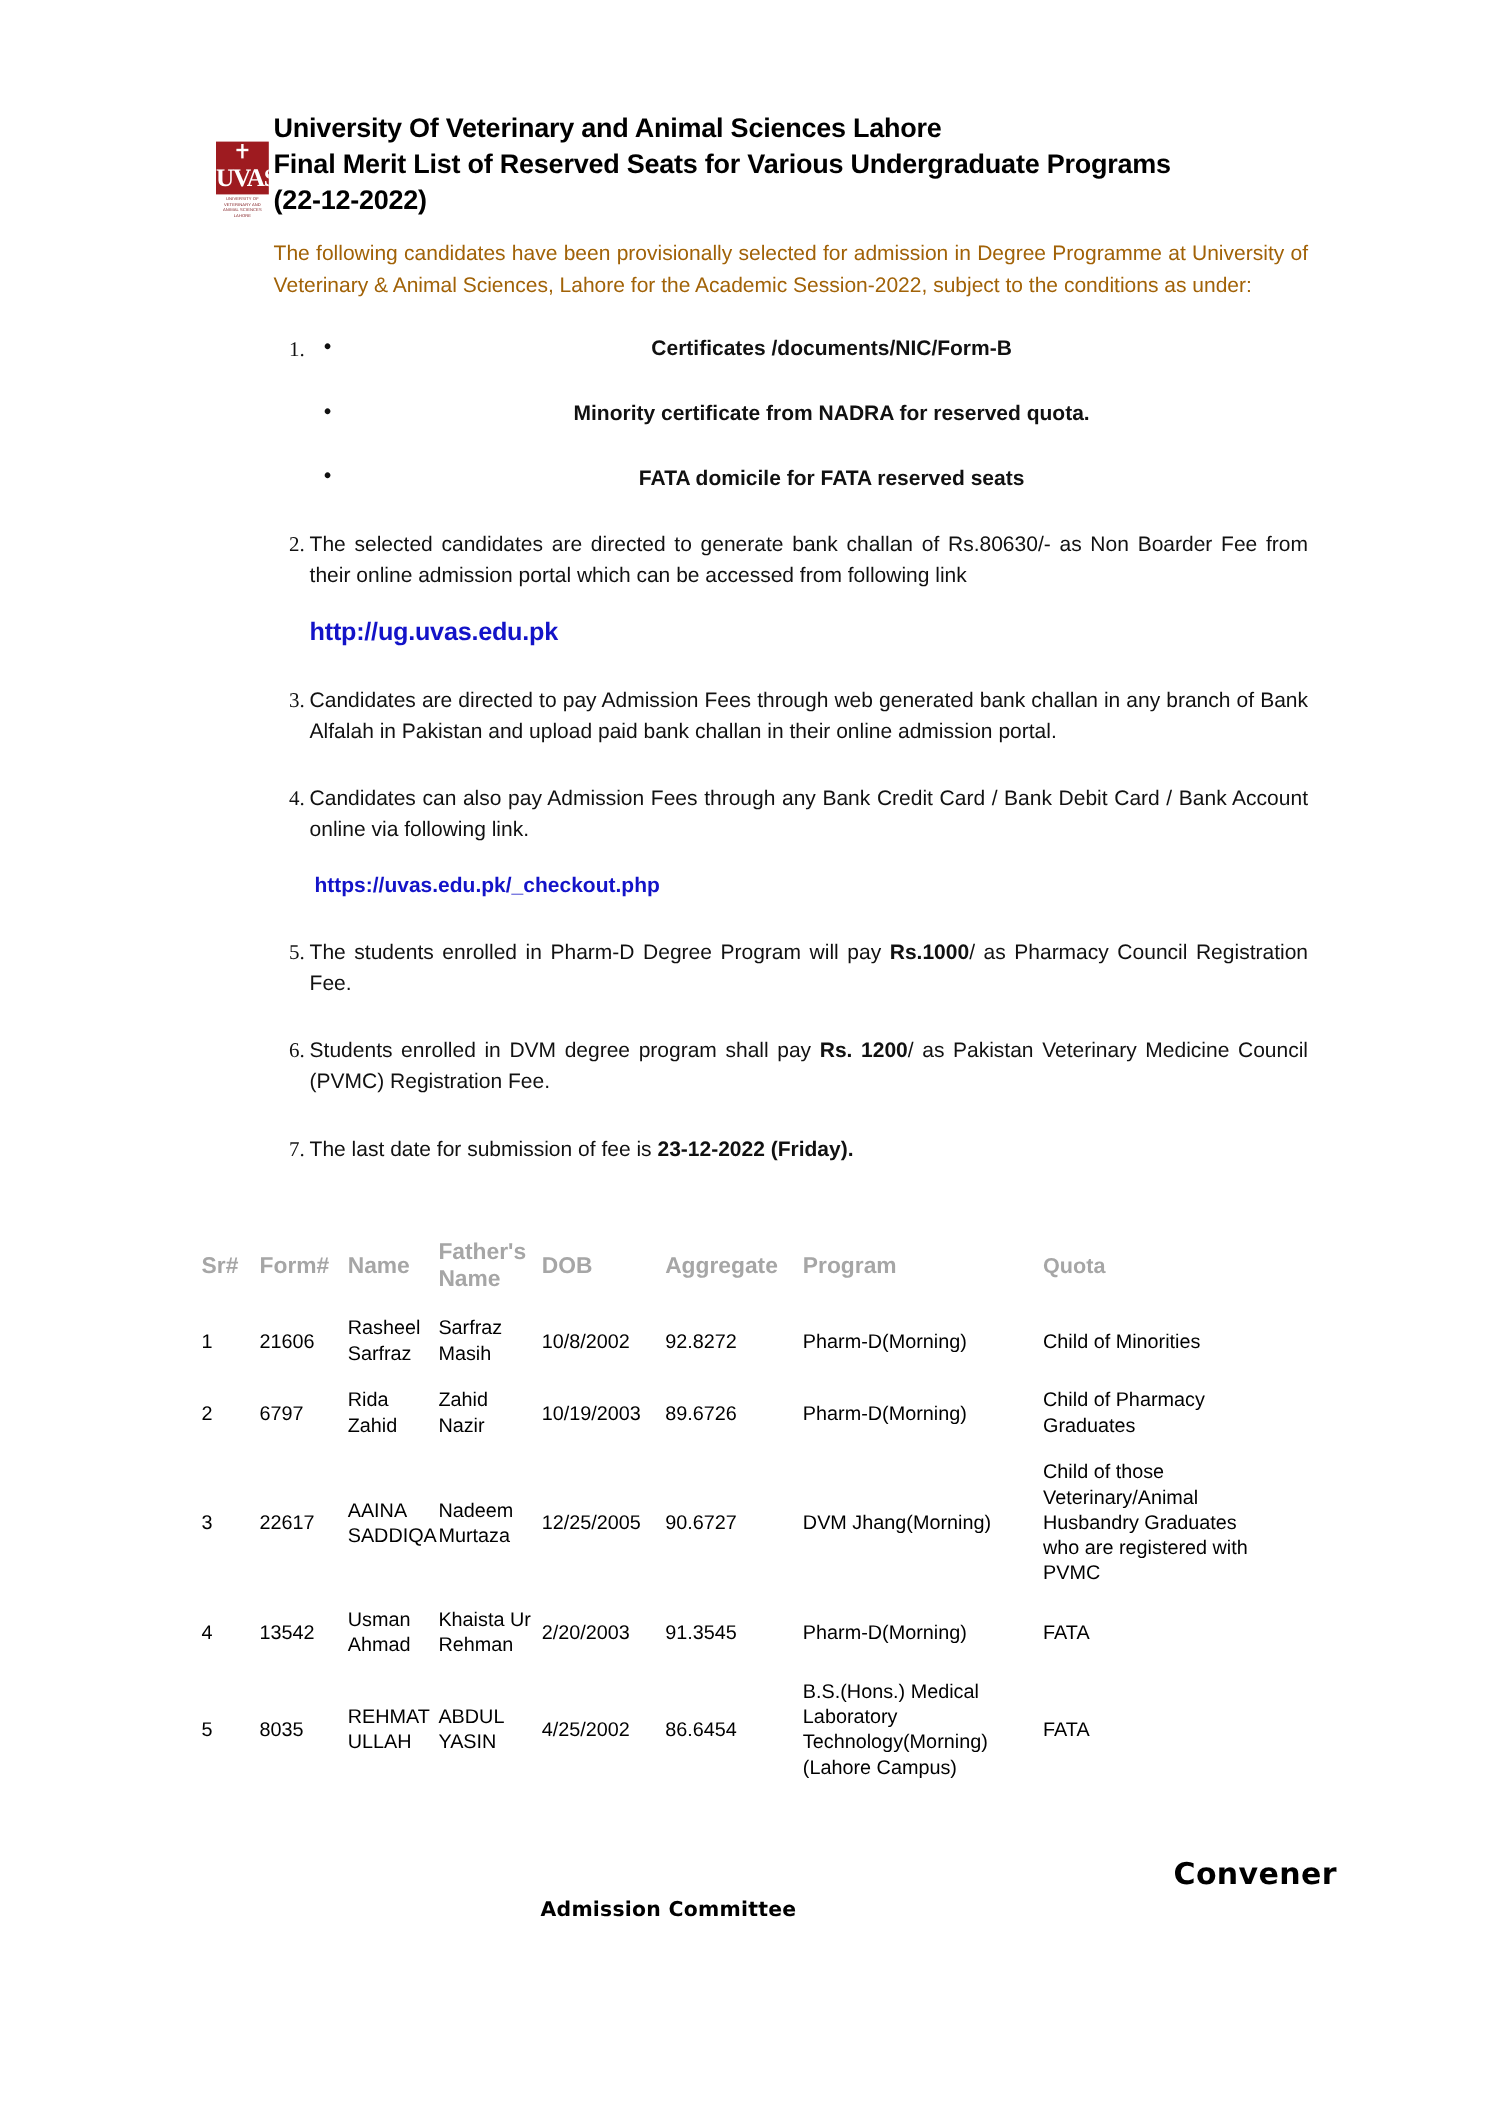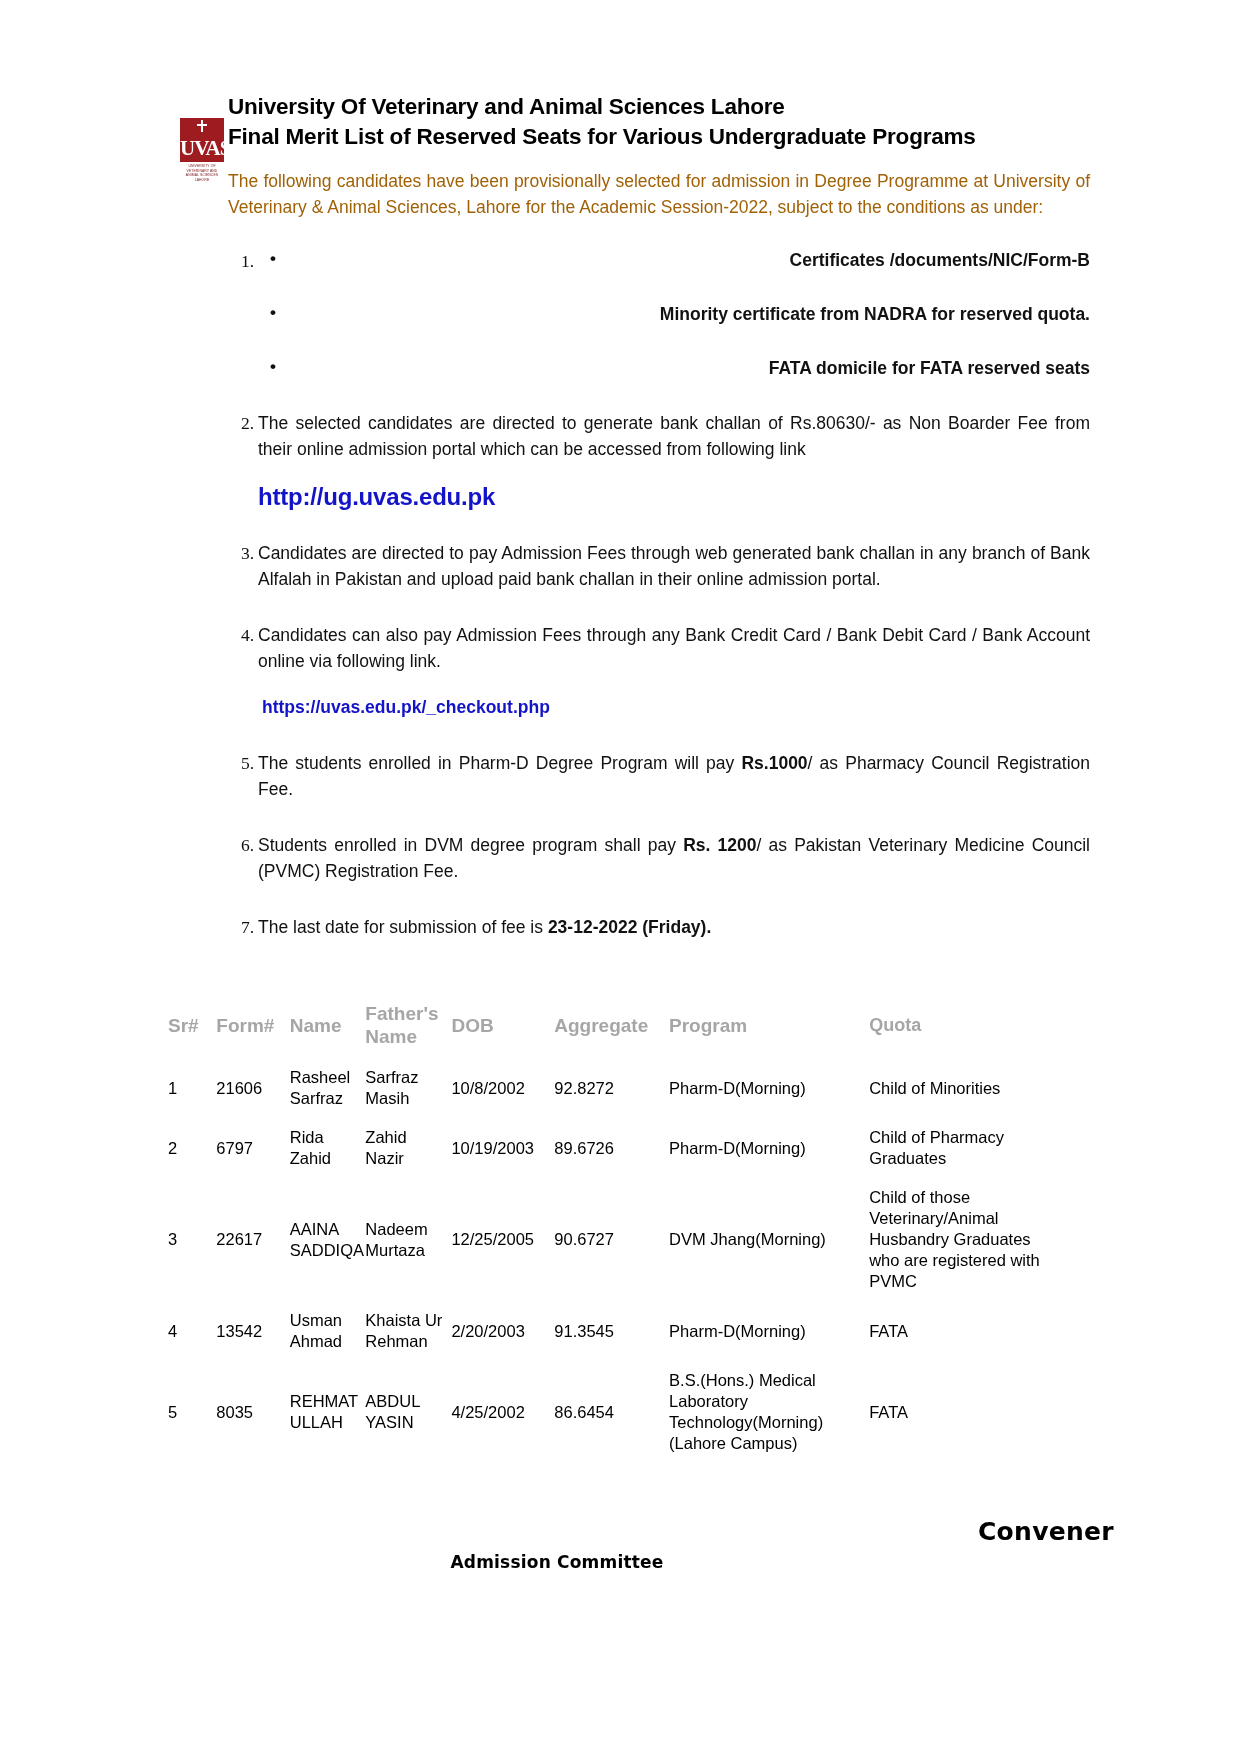--- a/index.html
+++ b/index.html
@@ -143,35 +143,35 @@
     margin: 26px 0 6px 0;
     padding: 0;
   }
   ul.subbullets li {
     position: relative;
     padding-left: 38px;
     font-weight: bold;
     font-size: 17.5px;
     line-height: 24px;
     margin-bottom: 30px;
-    text-align: right;
+    text-align: center;
   }
   ul.subbullets li::before {
     content: "\2022";
     position: absolute;
     left: 12px;
     top: -1px;
     font-size: 17px;
   }
 
   .link {
     display: block;
     font-weight: bold;
     color: #1313c8;
-    font-size: 24px;
+    font-size: 21px;
     line-height: 26px;
     margin: 22px 0 4px 0;
     text-decoration: none;
     letter-spacing: -0.2px;
   }
   .link.small {
     font-size: 17.5px;
     margin-top: 20px;
     margin-left: 4px;
     letter-spacing: 0;
@@ -254,20 +254,21 @@
       <div class="logo-mark">
         <span class="logo-cross"></span>
         <span class="logo-letters">UVAS</span>
       </div>
       <div class="logo-caption">UNIVERSITY OF VETERINARY AND ANIMAL SCIENCES LAHORE</div>
     </div>
 
     <div class="title-block">
       <div class="title-line">University Of Veterinary and Animal Sciences Lahore</div>
       <div class="title-line">Final Merit List of Reserved Seats for Various Undergraduate Programs</div>
+      <div class="title-line">(22-12-2022)</div>
     </div>
   </div>
 
   <p class="intro">The following candidates have been provisionally selected for admission in Degree Programme at University of Veterinary &amp; Animal Sciences, Lahore for the Academic Session-2022, subject to the conditions as under:</p>
 
   <ol class="conditions">
 
     <li>
       <span class="num">1.</span>
       <ul class="subbullets">

